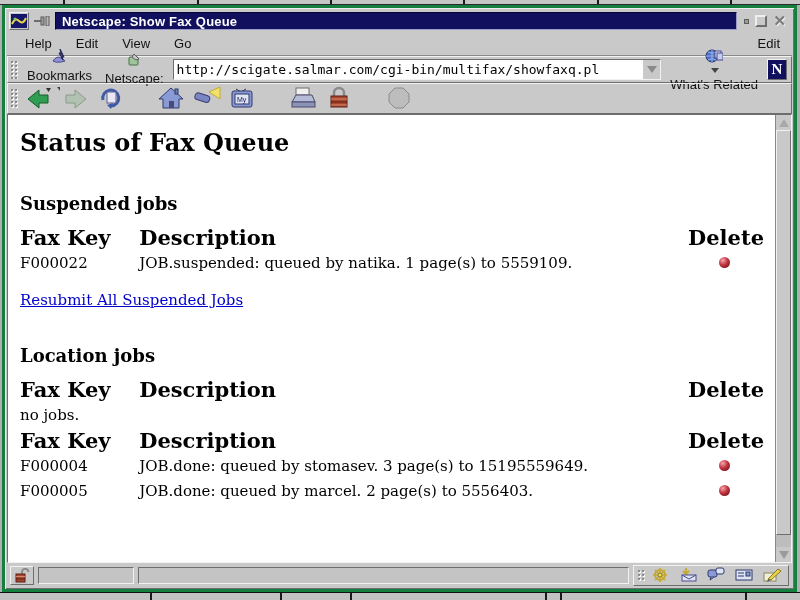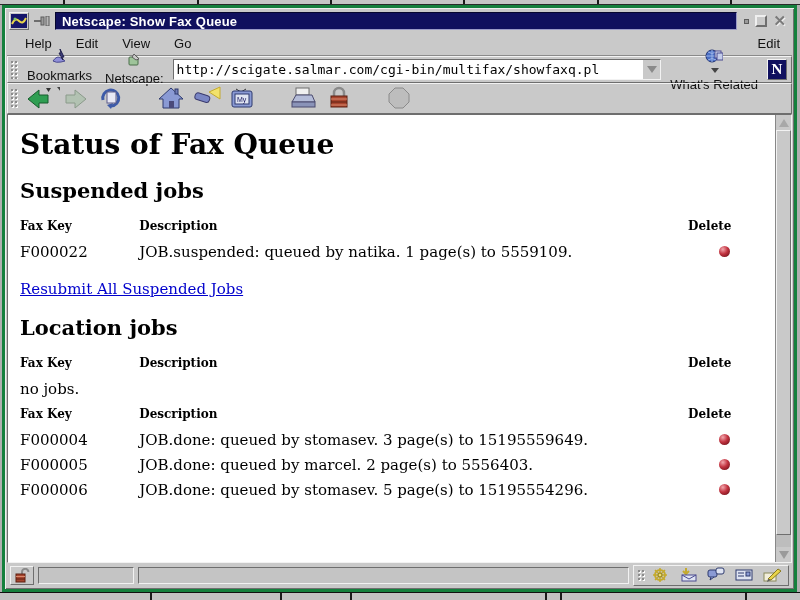--- a/index.html
+++ b/index.html
@@ -63,24 +63,24 @@
   
   .content-frame { flex:1; display:flex; min-height:0; border:1px solid #6e6e6e; border-bottom-color:#f2f2f2; border-right-color:#f2f2f2; }
   .page { flex:1; background:#ffffff; overflow:hidden; font-family:"DejaVu Serif", serif; color:#000; position:relative;
     border-right:1px solid #888; }
   .scrollbar { width:15px; background:#bdbdbd; display:flex; flex-direction:column; flex:none; }
   .sb-btn { height:15px; background:#c9c9c9; display:flex; align-items:center; justify-content:center; flex:none; }
   .sb-thumb { flex:1; background:#c9c9c9; margin-bottom:12px; }
   .sb-tri-up { width:0; height:0; border-left:5px solid transparent; border-right:5px solid transparent; border-bottom:8px solid #a8a8a8; }
   .sb-tri-down { width:0; height:0; border-left:5px solid transparent; border-right:5px solid transparent; border-top:8px solid #9a9a9a; }
 
-  .page h1 { font-size:28px; font-weight:bold; margin:13px 0 0 12px; }
-  .page h3 { font-size:21px; font-weight:bold; margin:17px 0 10px 12px; }
+  .page h1 { font-size:24px; font-weight:bold; margin:13px 0 0 12px; }
+  .page h3 { font-size:18px; font-weight:bold; margin:36px 0 10px 12px; }
   .jobs-table { border-collapse:collapse; margin-left:12px; table-layout:fixed; width:740px; }
-  .jobs-table th { text-align:left; font-size:12px; font-weight:bold; height:26px; vertical-align:middle; }
+  .jobs-table th { text-align:left; font-size:21px; font-weight:bold; height:26px; vertical-align:middle; }
   .jobs-table td { font-size:15px; height:25px; vertical-align:middle; }
   .col-key { width:116px; } .col-desc { width:534px; } .col-del { width:70px; text-align:center; }
   .del-ball { display:inline-block; width:11px; height:11px; border-radius:50%;
     background:radial-gradient(circle at 35% 30%, #f2a7ad, #c23340 45%, #6e0f18 90%); }
   .resubmit { display:inline-block; margin:16px 0 0 12px; font-size:15px; color:#0000cc; text-decoration:underline; }
 
   
   .statusbar { height:24px; display:flex; align-items:center; gap:4px; padding:2px 3px; flex:none; }
   .status-lock-btn { width:24px; height:19px; display:flex; align-items:center; justify-content:center; flex:none; background:#c9c9c9; }
   .status-cell-small { width:96px; height:17px; background:#c4c4c4; flex:none; }
@@ -312,25 +312,20 @@
             <th class="col-del">Delete</th>
           </tr>
           <tr>
             <td>F000004</td>
             <td>JOB.done: queued by stomasev. 3 page(s) to 15195559649.</td>
             <td class="col-del"><span class="del-ball"></span></td>
           </tr>
           <tr>
             <td>F000005</td>
             <td>JOB.done: queued by marcel. 2 page(s) to 5556403.</td>
-            <td class="col-del"><span class="del-ball"></span></td>
-          </tr>
-          <tr>
-            <td>F000006</td>
-            <td>JOB.done: queued by stomasev. 5 page(s) to 15195554296.</td>
             <td class="col-del"><span class="del-ball"></span></td>
           </tr>
         </tbody>
           </table>
       </div>
 
       <div class="scrollbar">
         <div class="sb-btn">
           <span class="sb-tri-up"></span>
         </div>

